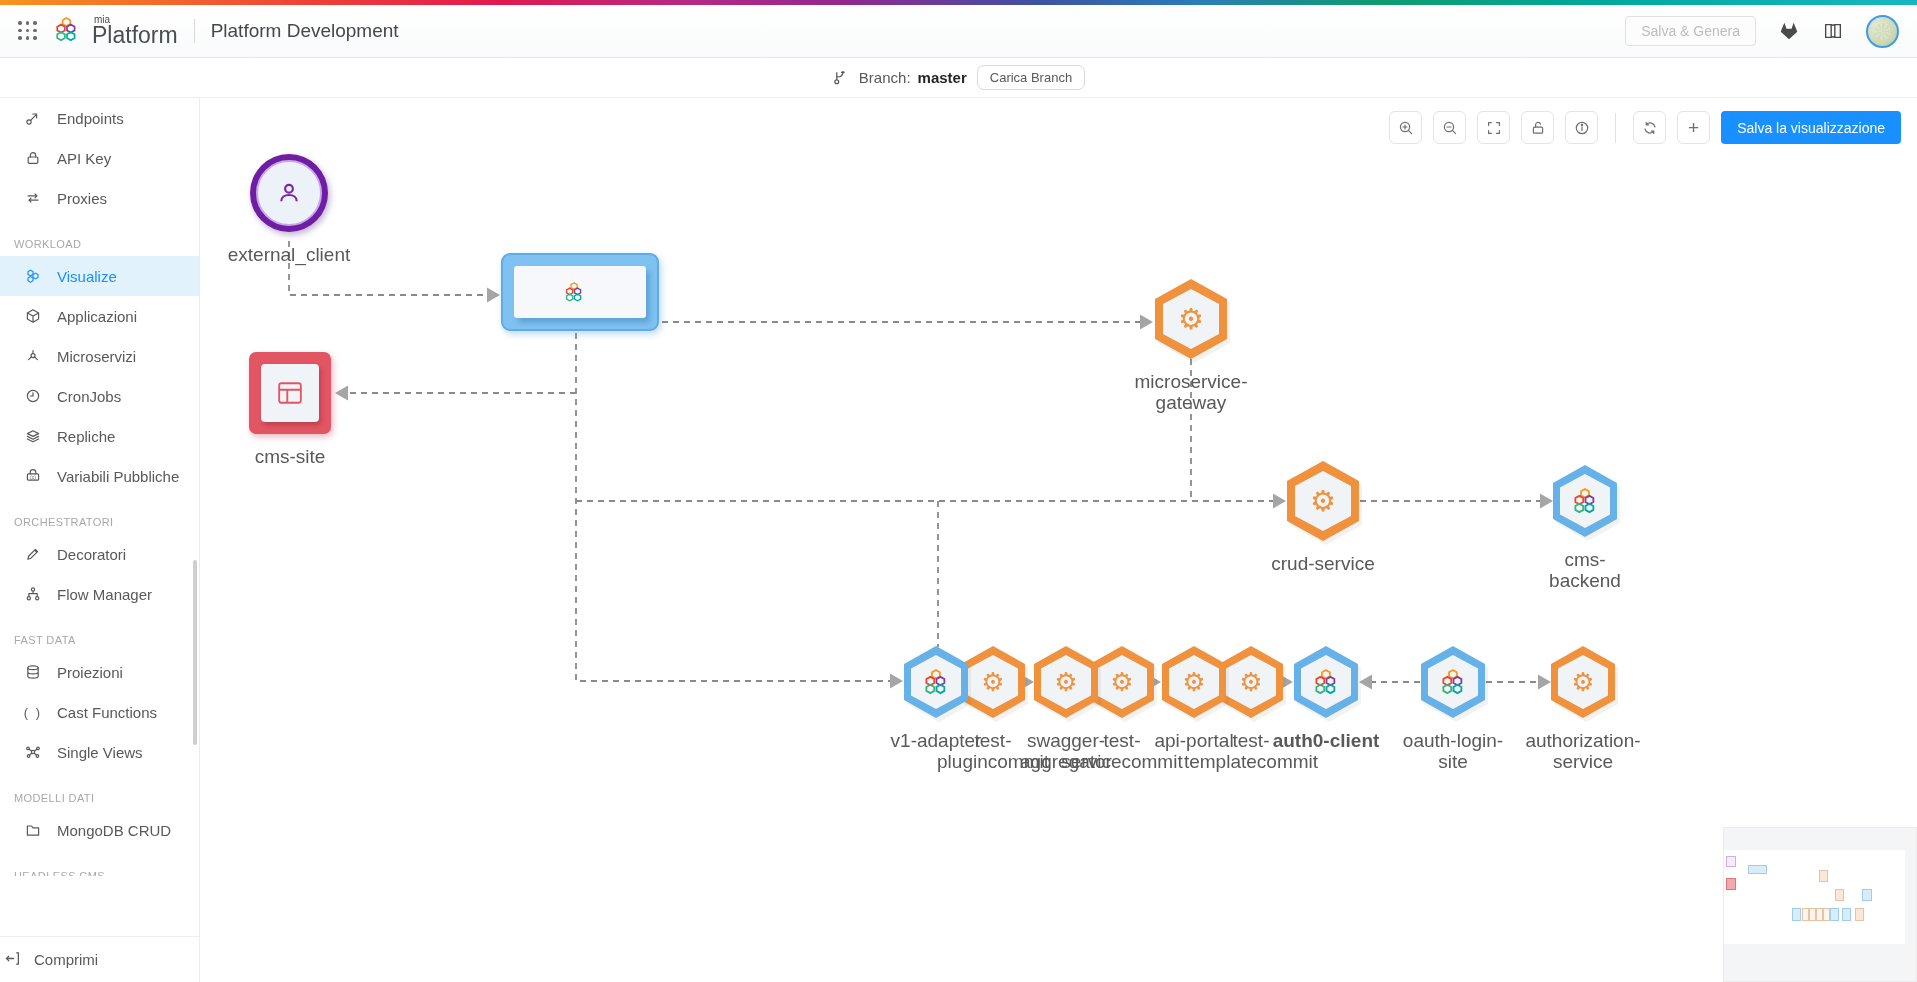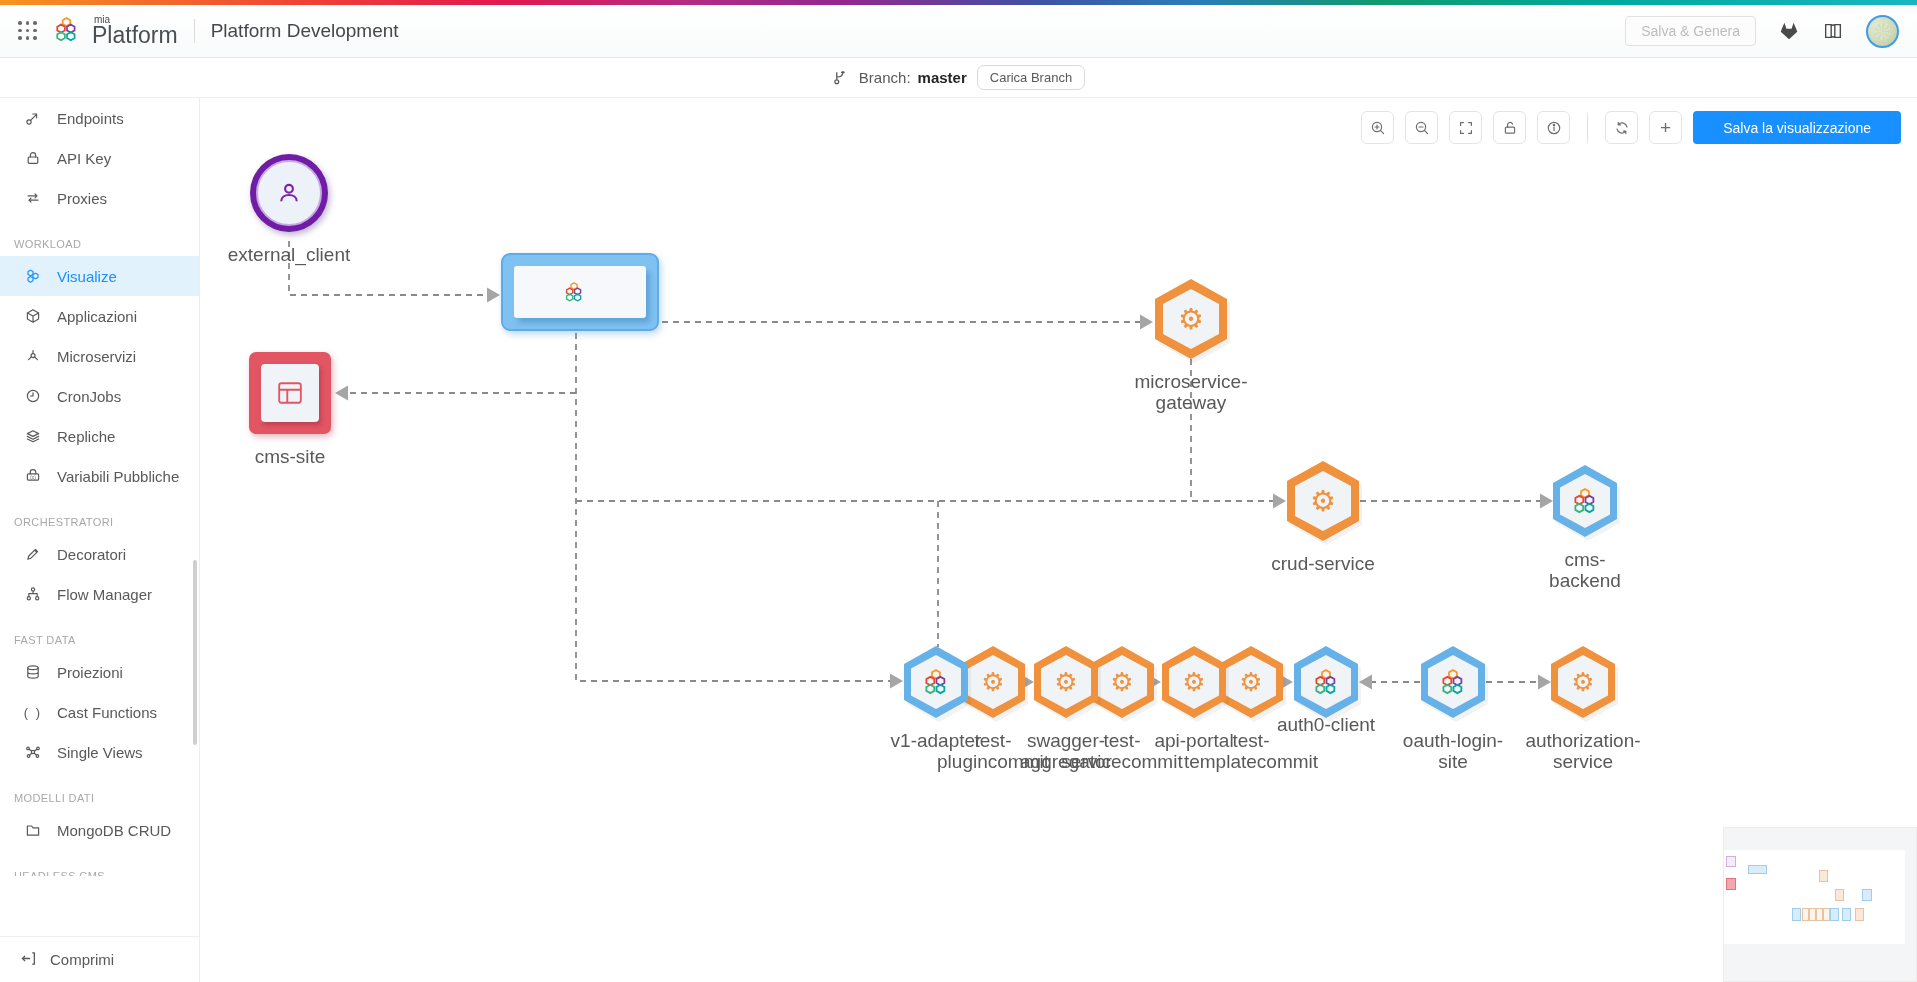--- a/index.html
+++ b/index.html
@@ -39,30 +39,30 @@
     border-right:1px solid #ececec; z-index:40; overflow:hidden; }
   .side-scroll { position:absolute; top:0; left:0; right:0; bottom:46px; overflow:hidden; }
   .section-header { font-size:11px; letter-spacing:.4px; color:#a8a8a8; padding:20px 0 6px 14px; white-space:nowrap; }
   .side-item { display:flex; align-items:center; gap:15px; height:40px; padding-left:24px;
     font-size:15px; color:#595959; cursor:pointer; white-space:nowrap; }
   .side-item .ic { width:18px; height:18px; flex:0 0 18px; display:flex; align-items:center; justify-content:center; color:#595959; }
   .side-item.active { background:#e2f2fd; color:#1890ff; }
   .side-item.active .ic { color:#1890ff; }
   .clipped-header { height:7px; overflow:hidden; }
   .side-footer { position:absolute; bottom:0; left:0; right:0; height:46px; border-top:1px solid #efefef;
-    display:flex; align-items:center; gap:13px; padding-left:20px; font-size:15px; color:#595959; cursor:pointer; background:#fff;}
+    display:flex; align-items:center; gap:13px; padding-left:4px; font-size:15px; color:#595959; cursor:pointer; background:#fff;}
   .side-scrollbar { position:absolute; right:2px; top:462px; width:4px; height:185px; border-radius:2px; background:#cfcfcf; z-index:41; }
 
   
   .canvas-toolbar { position:absolute; top:111px; right:16px; z-index:45; display:flex; align-items:center; gap:11px; }
   .tool-btn { width:33px; height:33px; border:1px solid #e4e4e4; background:#fff; border-radius:6px;
     display:flex; align-items:center; justify-content:center; color:#6e6e6e; cursor:pointer; }
   .tool-sep { width:1px; height:30px; background:#e0e0e0; margin:0 6px; }
   .btn-primary { height:33px; background:#1890ff; color:#fff; border:none; border-radius:4px;
-    font-size:14px; padding:0 30px; cursor:pointer; }
+    font-size:14px; padding:0 16px; cursor:pointer; }
 
   
   .canvas { position:absolute; inset:0; background:#fff; z-index:10; }
   #edges { position:absolute; inset:0; pointer-events:none; }
   .node { position:absolute; cursor:pointer; }
   .node-label { position:absolute; transform:translateX(-50%); text-align:center;
     font-size:19px; line-height:21px; color:#595959; white-space:nowrap; }
 
   .hex { clip-path:polygon(50% 0%,100% 25%,100% 75%,50% 100%,0% 75%,0% 25%); position:absolute; }
   .hex-inner { position:absolute; clip-path:polygon(50% 0%,100% 25%,100% 75%,50% 100%,0% 75%,0% 25%);
@@ -368,21 +368,21 @@
               <svg width="27" height="27" viewBox="0 0 24 24">
                 <path d="M11.5 1 l3.5 1.9600000000000002 v3.5 l-3.5 1.9600000000000002 l-3.5 -1.9600000000000002 v-3.5 z" stroke="#f59a23" fill="none" stroke-width="1.6"></path>
                 <path d="M6.5 7 l3.5 1.9600000000000002 v3.5 l-3.5 1.9600000000000002 l-3.5 -1.9600000000000002 v-3.5 z" stroke="#e8452c" fill="none" stroke-width="1.6"></path>
                 <path d="M15.5 7 l3.5 1.9600000000000002 v3.5 l-3.5 1.9600000000000002 l-3.5 -1.9600000000000002 v-3.5 z" stroke="#7f3f98" fill="none" stroke-width="1.6"></path>
                 <path d="M6.5 14 l3.5 1.9600000000000002 v3.5 l-3.5 1.9600000000000002 l-3.5 -1.9600000000000002 v-3.5 z" stroke="#36b37e" fill="none" stroke-width="1.6"></path>
                 <path d="M15.5 14 l3.5 1.9600000000000002 v3.5 l-3.5 1.9600000000000002 l-3.5 -1.9600000000000002 v-3.5 z" stroke="#00a99d" fill="none" stroke-width="1.6"></path>
               </svg>
             </span>
           </div>
       </div>
-        <div class="node-label" style="left:50%;top:68px;">
+        <div class="node-label" style="left:50%;top:84px;font-weight:bold;">
           <div>auth0-client</div>
         </div>
       </div>
       <div class="node" style="left: 1421px; top: 646px; width: 64px; height: 72px; z-index: 87;">
         <div class="hex-shadow" style="left:3px;top:4px;right:-3px;bottom:-4px;opacity:.25"></div>
       <div class="hex" style="inset:0;background:#66b1e8">
         <div class="hex-inner" style="inset:9px 7px">
             <span style="display:flex">
               <svg width="27" height="27" viewBox="0 0 24 24">
                 <path d="M11.5 1 l3.5 1.9600000000000002 v3.5 l-3.5 1.9600000000000002 l-3.5 -1.9600000000000002 v-3.5 z" stroke="#f59a23" fill="none" stroke-width="1.6"></path>

